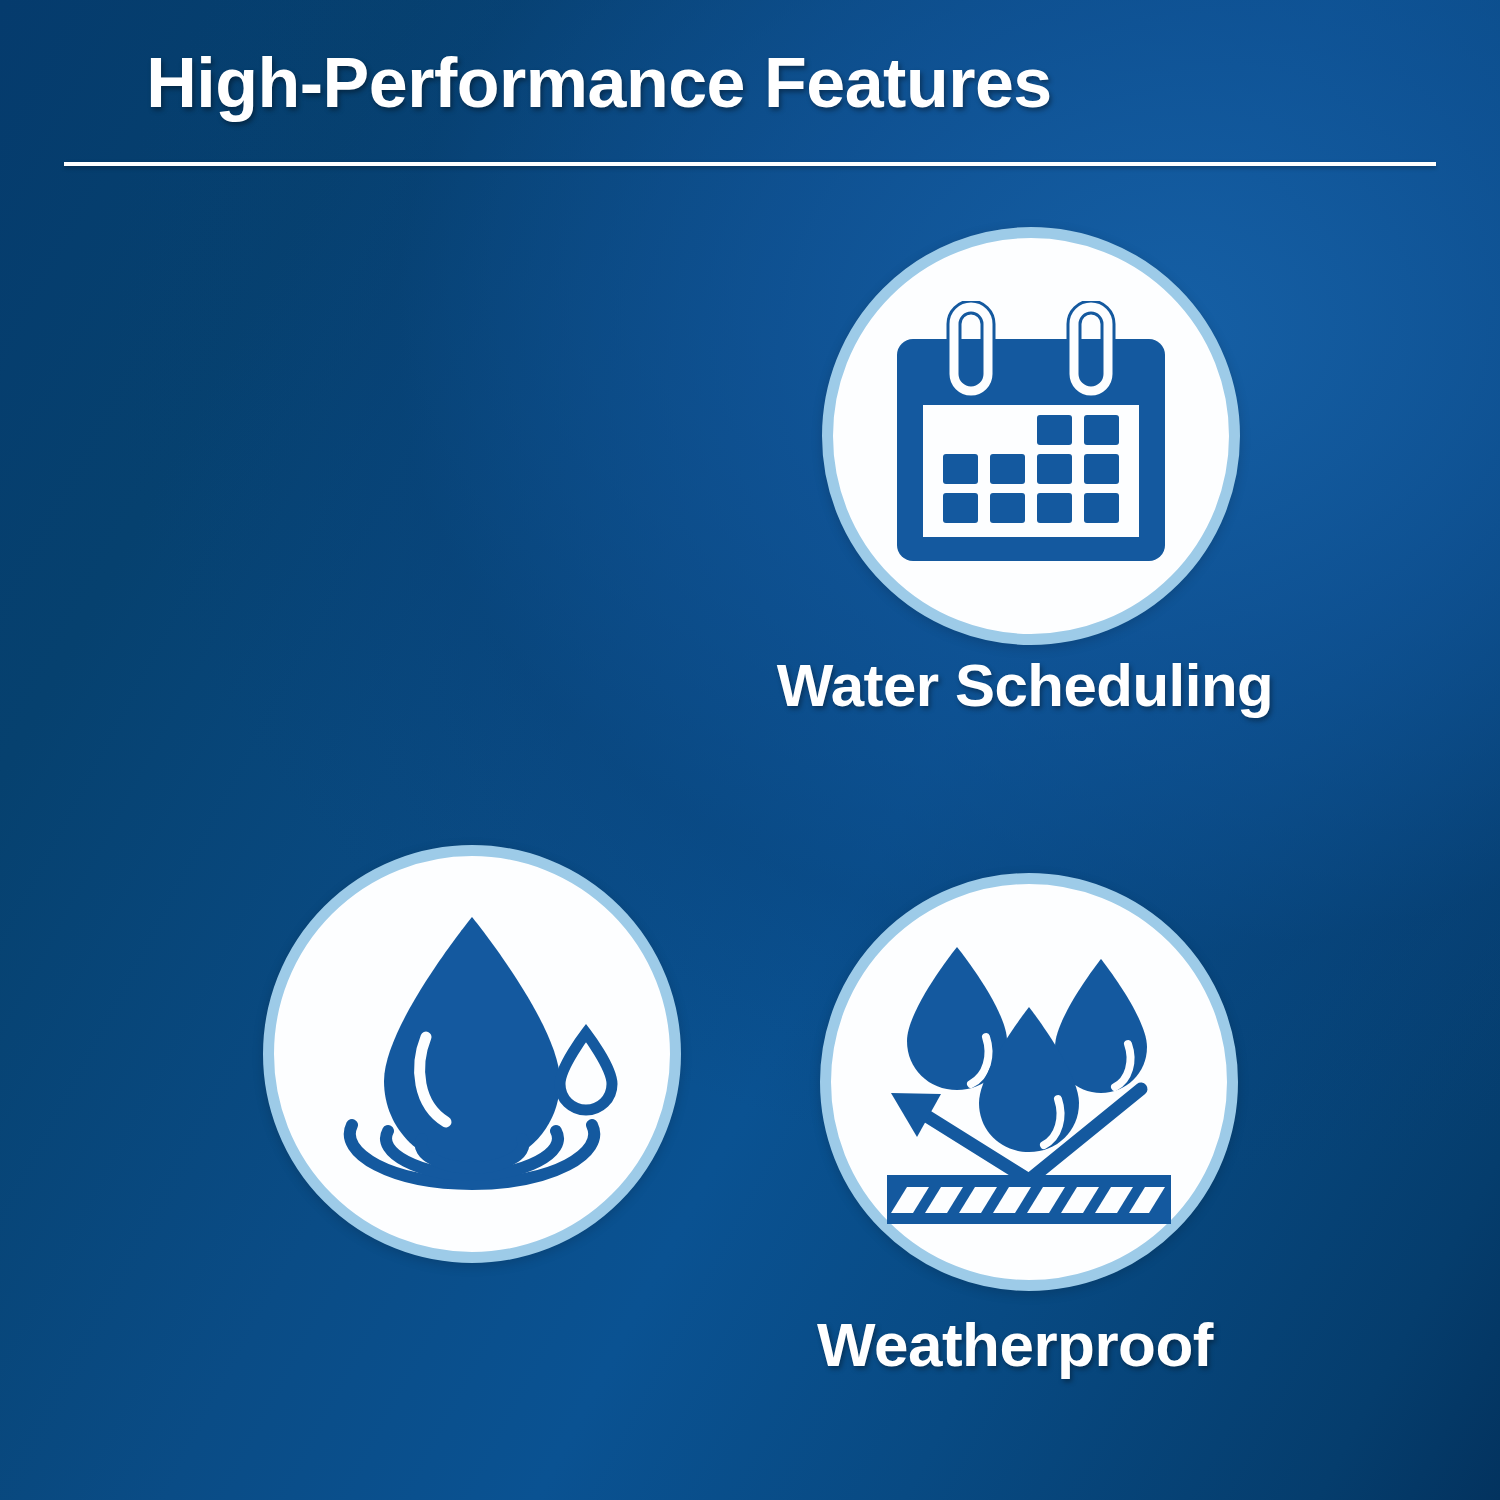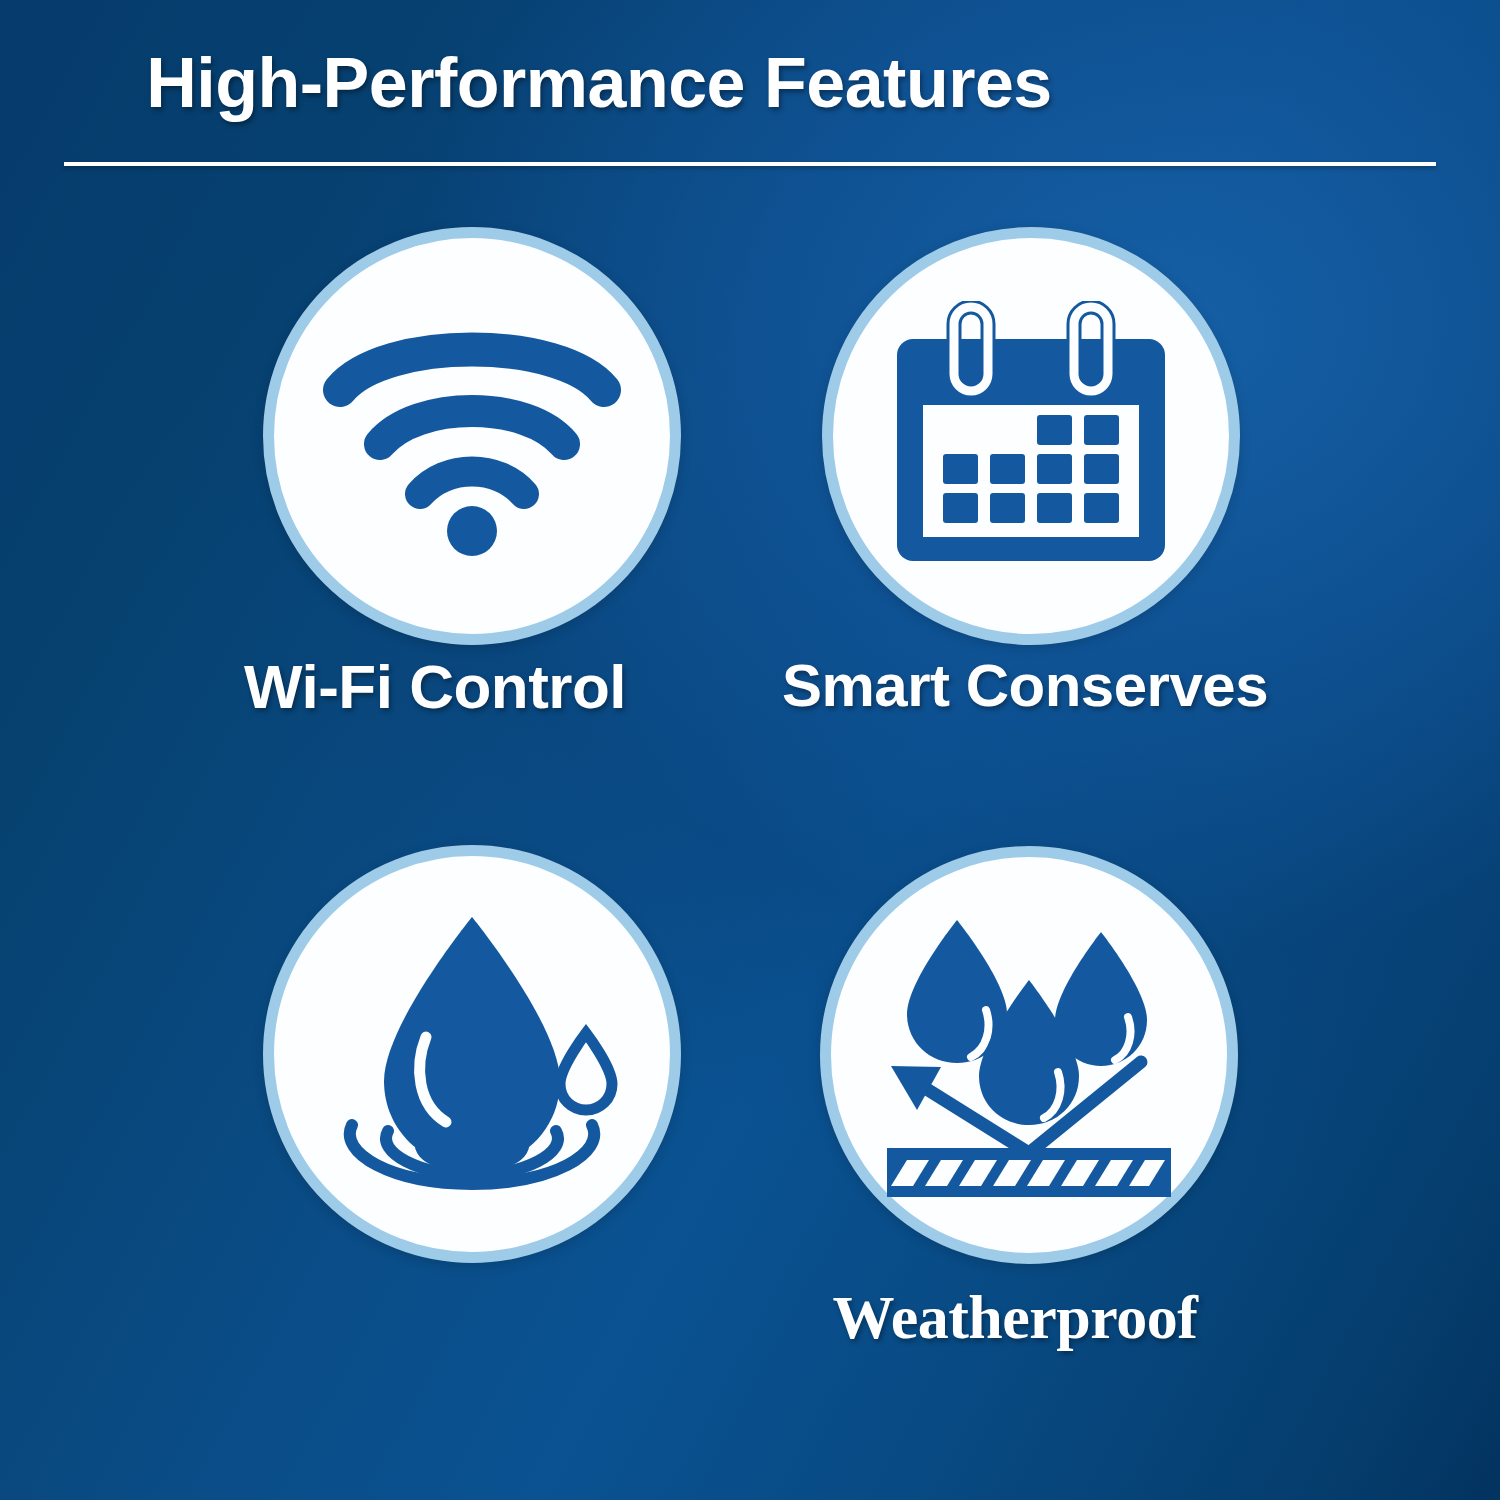--- a/index.html
+++ b/index.html
@@ -76,21 +76,21 @@
     height: 1240px;
   }
   .cell {
     position: absolute;
     width: 650px;
     height: 560px;
   }
   .cell.c0 { left: 110px;  top: 0px;   }
   .cell.c1 { left: 700px;  top: 0px;   }
   .cell.c2 { left: 90px;   top: 618px; }
-  .cell.c3 { left: 690px;  top: 619px; font-family: Liberation Serif, serif; }
+  .cell.c3 { left: 690px;  top: 646px; }
 
   .badge {
     position: absolute;
     top: 12px;
     width: 418px;
     height: 418px;
     border-radius: 50%;
     background: #fdfeff;
     border: 11px solid #9dcbe8;
     box-sizing: border-box;
@@ -126,35 +126,20 @@
 
 <div id="poster">
 
   <div class="header">
     <div class="title">High-Performance Features</div>
     <div class="divider"></div>
   </div>
 
   <div class="grid">
 
-    <div class="cell c0">
-      <div class="badge">
-        <span>
-          <svg width="300" height="240" viewBox="0 0 300 240" aria-hidden="true">
-            <g fill="none" stroke="#14599f" stroke-linecap="round">
-              <path d="M18 74 C 62 20, 238 20, 282 74" stroke-width="34"></path>
-              <path d="M58 128 C 95 84, 205 84, 242 128" stroke-width="32"></path>
-              <path d="M98 178 C 124 148, 176 148, 202 178" stroke-width="30"></path>
-            </g>
-            <circle cx="150" cy="215" r="25" fill="#14599f"></circle>
-          </svg>
-        </span>
-      </div>
-      <div class="caption">Wi-Fi Control</div>
-    </div>
 
     <div class="cell c1">
       <div class="badge">
         <span>
           <svg width="280" height="270" viewBox="0 0 280 270" aria-hidden="true">
 
             <rect x="63" y="6" width="34" height="84" rx="17" fill="none" stroke="#14599f" stroke-width="15"></rect>
             <rect x="183" y="6" width="34" height="84" rx="17" fill="none" stroke="#14599f" stroke-width="15"></rect>
 
             <rect x="6" y="38" width="268" height="222" rx="16" fill="#14599f"></rect>
@@ -174,21 +159,21 @@
               <rect x="193" y="153" width="35" height="30" rx="3"></rect>
 
               <rect x="52" y="192" width="35" height="30" rx="3"></rect>
               <rect x="99" y="192" width="35" height="30" rx="3"></rect>
               <rect x="146" y="192" width="35" height="30" rx="3"></rect>
               <rect x="193" y="192" width="35" height="30" rx="3"></rect>
             </g>
           </svg>
         </span>
       </div>
-      <div class="caption">Smart Conserves</div>
+      <div class="caption">Water Scheduling</div>
     </div>
 
     <div class="cell c2">
       <div class="badge">
         <span>
           <svg width="300" height="290" viewBox="0 0 300 290" aria-hidden="true">
 
             <path d="M150 8 C 150 8, 62 116, 62 172 C 62 221, 101 258, 150 258 C 199 258, 238 221, 238 172 C 238 116, 150 8, 150 8 Z" fill="#14599f"></path>
 
             <path d="M104 128 C 92 158, 96 196, 124 213" fill="none" stroke="#fdfeff" stroke-width="11" stroke-linecap="round"></path>

